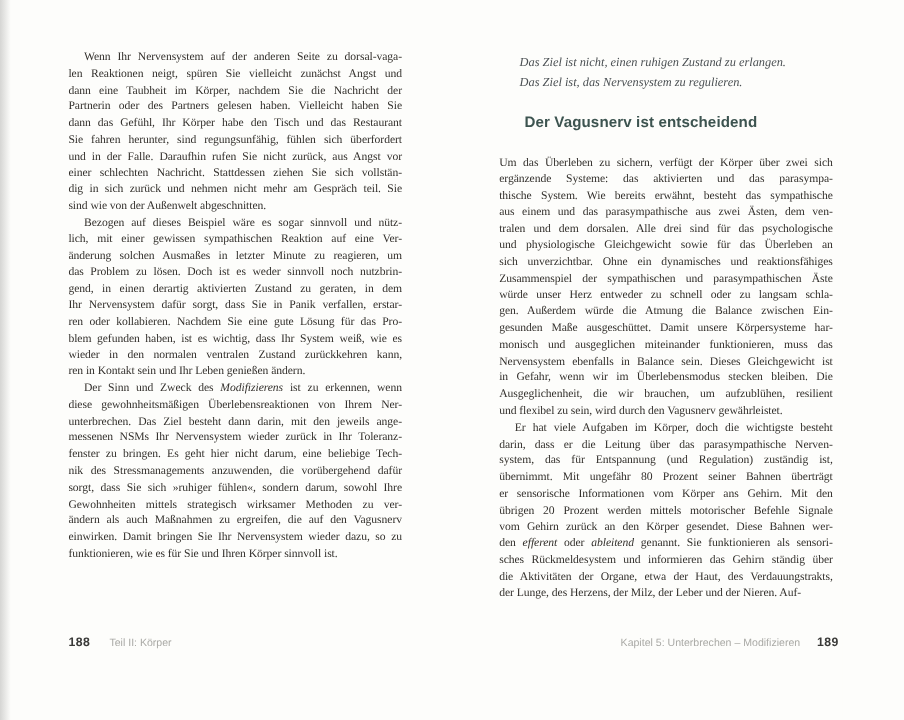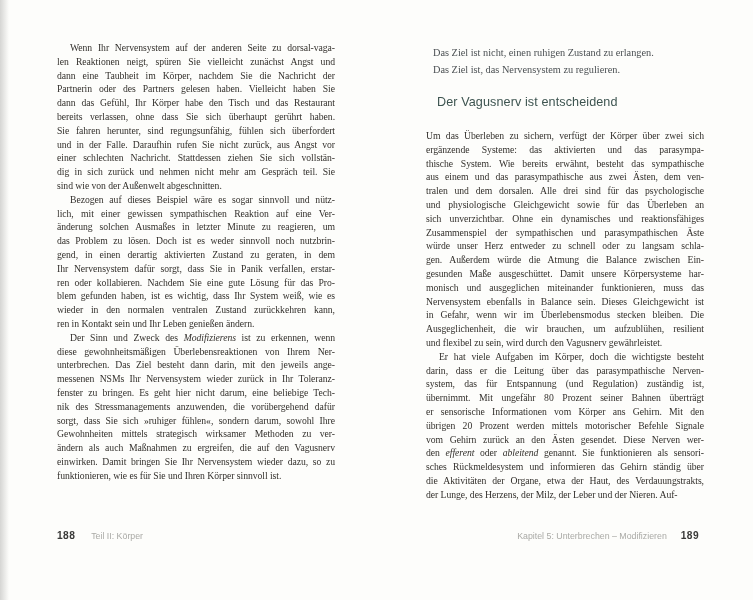--- a/index.html
+++ b/index.html
@@ -26,43 +26,44 @@
     pointer-events: none;
   }
   .body-text {
     position: absolute;
     width: 278px;
     font-size: 9.7px;
     line-height: 13.8px;
     letter-spacing: -0.05px;
   }
   .left-body  { left: 57px;  top: 41px; }
-  .right-body { left: 426px; top: 129px; }
+  .right-body { left: 416px; top: 129px; }
   .para { margin: 0; }
   .tline {
     text-align: justify;
     text-align-last: justify;
     white-space: normal;
   }
   .tline.lastline { text-align-last: left; }
   .para.indent .tline:first-child { text-indent: 13px; }
   .epigraph {
     position: absolute;
     left: 433px; top: 44px;
     width: 272px;
     font-size: 10.3px;
     line-height: 17px;
     color: var(--epigraph_ink, #4a4f52);
+    font-style: italic;
   }
   .chapter-heading {
     position: absolute;
     left: 421px; top: 95px;
     width: 290px;
     font-family: "Liberation Sans", "DejaVu Sans", sans-serif;
-    font-weight: normal;
+    font-weight: bold;
     font-size: 12.6px;
     letter-spacing: 0.1px;
     color: var(--heading_ink, #3d5450);
     padding-left: 16px;
   }
   .footer {
     position: absolute;
     top: 530px;
     width: 278px;
     font-family: "Liberation Sans", "DejaVu Sans", sans-serif;
@@ -87,21 +88,20 @@
 
   <div class="edge-shadow"></div>
 
   <div class="body-text left-body">
       <div class="para indent">
         <div class="tline">Wenn Ihr Nervensystem auf der anderen Seite zu dorsal-vaga-</div>
         <div class="tline">len Reaktionen neigt, spüren Sie vielleicht zunächst Angst und</div>
         <div class="tline">dann eine Taubheit im Körper, nachdem Sie die Nachricht der</div>
         <div class="tline">Partnerin oder des Partners gelesen haben. Vielleicht haben Sie</div>
         <div class="tline">dann das Gefühl, Ihr Körper habe den Tisch und das Restaurant</div>
-        <div class="tline">bereits verlassen, ohne dass Sie sich überhaupt gerührt haben.</div>
         <div class="tline">Sie fahren herunter, sind regungsunfähig, fühlen sich überfordert</div>
         <div class="tline">und in der Falle. Daraufhin rufen Sie nicht zurück, aus Angst vor</div>
         <div class="tline">einer schlechten Nachricht. Stattdessen ziehen Sie sich vollstän-</div>
         <div class="tline">dig in sich zurück und nehmen nicht mehr am Gespräch teil. Sie</div>
         <div class="tline lastline">sind wie von der Außenwelt abgeschnitten.</div>
       </div>
       <div class="para indent">
         <div class="tline">Bezogen auf dieses Beispiel wäre es sogar sinnvoll und nütz-</div>
         <div class="tline">lich, mit einer gewissen sympathischen Reaktion auf eine Ver-</div>
         <div class="tline">änderung solchen Ausmaßes in letzter Minute zu reagieren, um</div>
@@ -158,21 +158,21 @@
         <div class="tline">Ausgeglichenheit, die wir brauchen, um aufzublühen, resilient</div>
         <div class="tline lastline">und flexibel zu sein, wird durch den Vagusnerv gewährleistet.</div>
       </div>
       <div class="para indent">
         <div class="tline">Er hat viele Aufgaben im Körper, doch die wichtigste besteht</div>
         <div class="tline">darin, dass er die Leitung über das parasympathische Nerven-</div>
         <div class="tline">system, das für Entspannung (und Regulation) zuständig ist,</div>
         <div class="tline">übernimmt. Mit ungefähr 80 Prozent seiner Bahnen überträgt</div>
         <div class="tline">er sensorische Informationen vom Körper ans Gehirn. Mit den</div>
         <div class="tline">übrigen 20 Prozent werden mittels motorischer Befehle Signale</div>
-        <div class="tline">vom Gehirn zurück an den Ästen gesendet. Diese Nerven wer-</div>
+        <div class="tline">vom Gehirn zurück an den Körper gesendet. Diese Bahnen wer-</div>
         <div class="tline">den <i>efferent</i> oder <i>ableitend</i> genannt. Sie funktionieren als sensori-</div>
         <div class="tline">sches Rückmeldesystem und informieren das Gehirn ständig über</div>
         <div class="tline">die Aktivitäten der Organe, etwa der Haut, des Verdauungstrakts,</div>
         <div class="tline lastline">der Lunge, des Herzens, der Milz, der Leber und der Nieren. Auf-</div>
       </div>
     </div>
 
   <div class="footer footer-right">
     <span class="footlabel">Kapitel 5: Unterbrechen – Modifizieren</span><span class="pagenum">189</span>
   </div>

